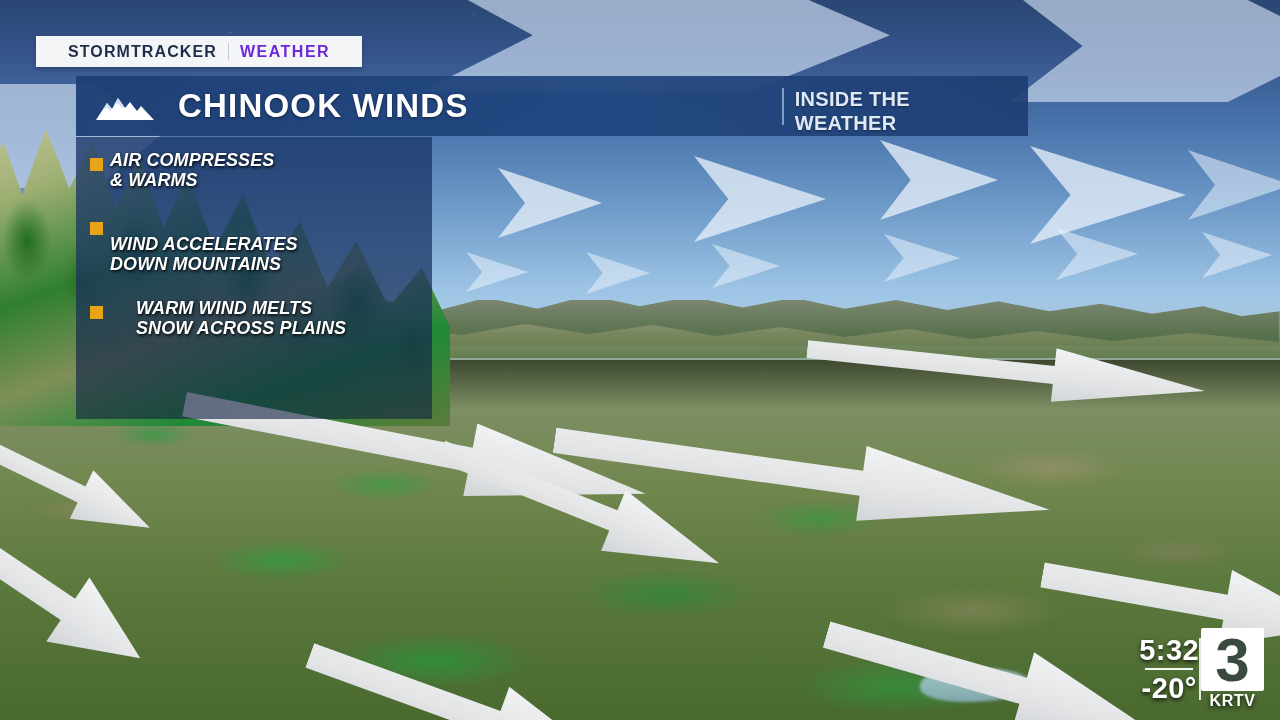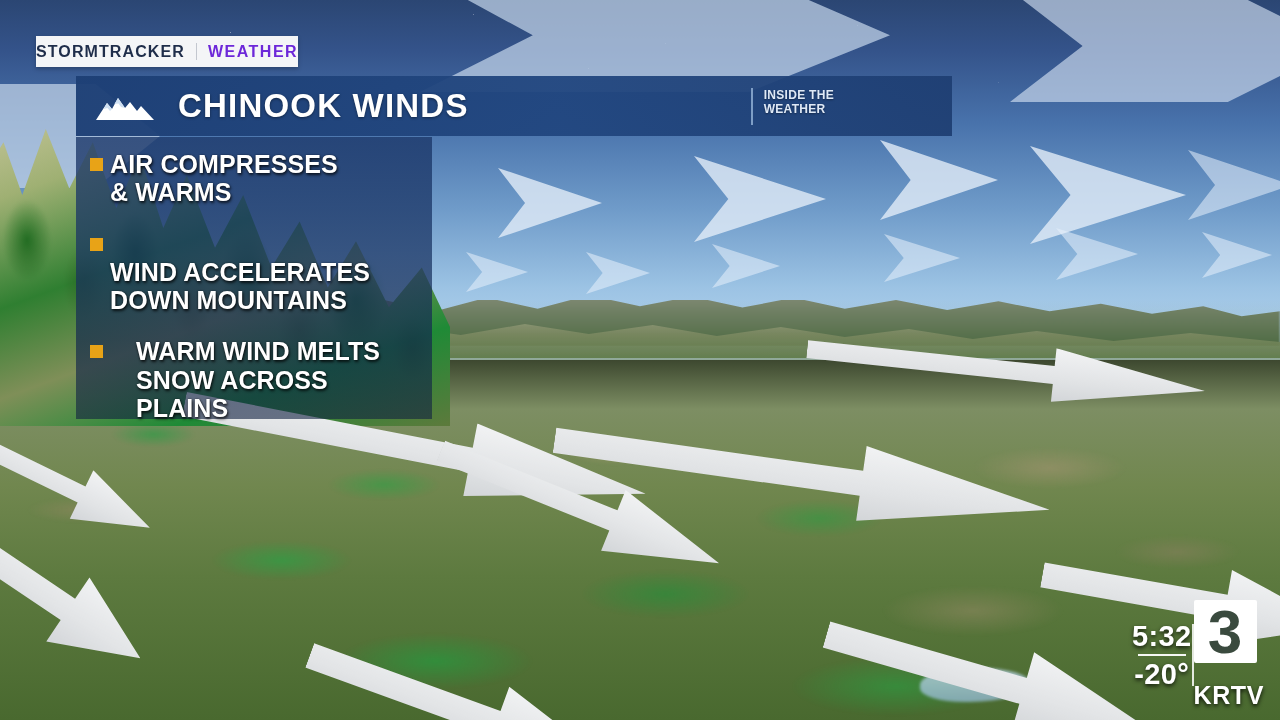--- a/index.html
+++ b/index.html
@@ -155,75 +155,76 @@
   .garrow {
     position:absolute;
     background:linear-gradient(to bottom, #f4f5f6 0%, #e2e4e6 55%, #cfd2d5 100%);
     clip-path:polygon(0% 36%, 62% 36%, 62% 8%, 100% 50%, 62% 92%, 62% 64%, 0% 64%);
     filter:drop-shadow(3px 7px 0 rgba(38,36,32,.92)) drop-shadow(0 1px 2px rgba(0,0,0,.4));
   }
 
   
   .badge {
     position:absolute; left:36px; top:36px;
-    height:31px; padding:0 0;
+    height:31px; padding:0 32px;
     background:#f4f5f7;
     display:flex; align-items:center; gap:11px;
     box-shadow:0 2px 4px rgba(0,0,0,.25);
   }
   .badge .st {
     color:#1f2d4a; font-size:16px; font-weight:bold; letter-spacing:1.1px;
   }
   .badge .sep { width:1px; height:17px; background:#c3c7cf; }
   .badge .wx {
     color:#6d28d9; font-size:16px; font-weight:bold; letter-spacing:1.5px;
   }
 
   
   .titlebar {
-    position:absolute; left:76px; top:76px; width:876px; height:60px;
+    position:absolute; left:76px; top:76px; width:952px; height:60px;
     background:linear-gradient(to right, rgba(29,63,117,.96) 0%, rgba(33,70,127,.95) 55%, rgba(30,62,114,.93) 100%);
     display:flex; align-items:center;
   }
   .mtn-icon { margin-left:18px; width:62px; height:34px; flex:0 0 auto; }
   .title-text {
     margin-left:22px;
     color:#ffffff; font-size:33px; font-weight:bold; letter-spacing:1.2px;
     text-shadow:0 1px 3px rgba(0,0,0,.45);
   }
   .itf-wrap {
     position:absolute; right:118px; top:12px;
     display:flex; align-items:flex-start; gap:11px;
   }
   .itf-rule { width:2px; height:37px; background:#7e9ec6; }
   .itf-text {
-    color:#dfe9f6; font-size:12px; font-weight:bold; line-height:1.18;
+    color:#dfe9f6; font-size:20px; font-weight:bold; line-height:1.18;
     letter-spacing:.3px; text-shadow:0 1px 2px rgba(0,0,0,.4);
   }
 
   
   .panel {
     position:absolute; left:76px; top:137px; width:356px; height:282px;
     background:linear-gradient(to bottom,
       rgba(28,56,106,.80) 0%,
       rgba(26,52,99,.74) 42%,
       rgba(20,40,78,.70) 72%,
       rgba(16,32,64,.60) 100%);
     padding:13px 10px 0 14px;
   }
   .bullet { display:flex; align-items:flex-start; margin-bottom:23px; }
   .bullet:last-child { margin-bottom:0;gap:26px; }
   .sq {
     width:13px; height:13px; background:#e8a317; margin-top:8px; flex:0 0 auto;
   }
   .btxt {
     margin-left:7px;
-    color:#ffffff; font-size:25px; font-weight:bold;
+    color:#ffffff; font-size:18px; font-weight:bold;
     line-height:1.13; letter-spacing:.1px;
     text-shadow:1px 2px 3px rgba(0,0,0,.75), 0 0 2px rgba(0,0,0,.5);
+    font-style:italic;
   }
 
   
   .bug { position:absolute; right:16px; bottom:10px; display:flex; align-items:center; gap:0; }
   .tt { text-align:center; }
   .tt .time {
     color:#ffffff; font-size:29px; font-weight:bold; letter-spacing:.4px;
     text-shadow:0 2px 4px rgba(0,0,0,.8);
   }
   .tt .rule { height:2px; background:#ffffff; margin:1px 6px 2px; opacity:.95; }
@@ -239,22 +240,22 @@
     border-radius:2px;
   }
   .logo .sq3 span {
     font-size:62px; font-weight:bold; line-height:.9;
     color:transparent;
     background:#3a4a3e;
     -webkit-background-clip:text; background-clip:text;
     mix-blend-mode:normal;
   }
   .logo .call {
-    color:#ffffff; font-size:25px; font-weight:bold; letter-spacing:.6px;
-    margin-top:18px; text-shadow:0 2px 4px rgba(0,0,0,.85);
+    color:#ffffff; font-size:16px; font-weight:bold; letter-spacing:.6px;
+    margin-top:1px; text-shadow:0 2px 4px rgba(0,0,0,.85);
   }
 </style>
 </head>
 <body>
 
 <div class="stage">
 
   <div class="sky">
     <div class="sky-noise"></div>
 

